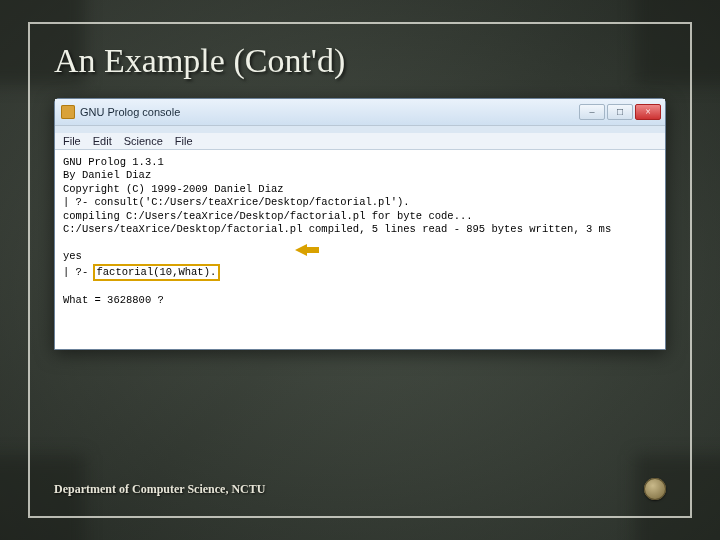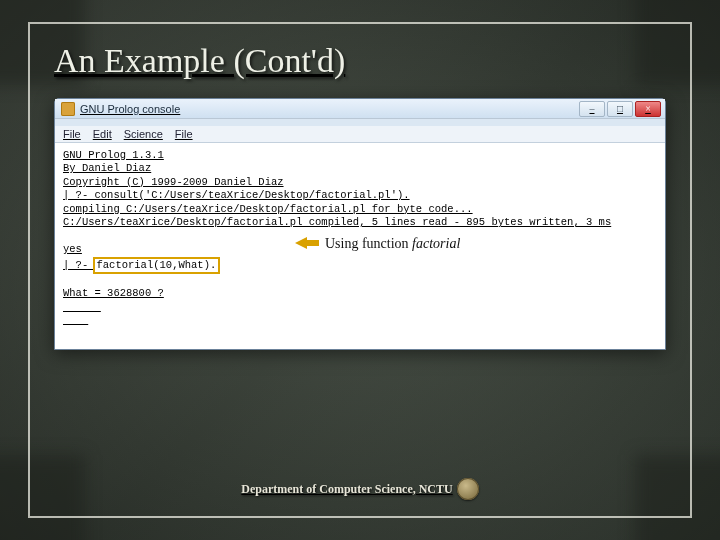--- a/index.html
+++ b/index.html
@@ -21,21 +21,20 @@
   .corner.bl { bottom:-25px; left:-25px; }
   .corner.br { bottom:-25px; right:-25px; }
 
   .slide {
     position:absolute;
     inset: 22px 28px 22px 28px;
     border: 2px solid rgba(250,250,240,0.7);
     padding: 18px 24px 14px 24px;
     display:flex;
     flex-direction:column;
-    text-decoration:underline;
   }
   .title {
     font-size: 34px;
     color: #eef0e6;
     text-shadow: 2px 2px 3px rgba(0,0,0,0.6);
     font-weight: normal;
     margin-bottom: 18px;
   }
 
   
@@ -43,21 +42,21 @@
     background: #dbe7f3;
     border: 1px solid #6b8199;
     border-radius: 5px 5px 0 0;
     box-shadow: 0 4px 18px rgba(0,0,0,0.5);
     width: 100%;
     flex: 0 0 auto;
   }
   .titlebar {
     display:flex;
     align-items:center;
-    height: 20px;
+    height: 27px;
     padding: 0 4px 0 6px;
     background: linear-gradient(#eaf2fb, #cfe0f1);
     border-bottom: 1px solid #b9c7d5;
     gap: 5px;
   }
   .app-icon { width:14px; height:14px; background:#d9a23a; border-radius:2px; box-shadow: inset 0 0 0 1px #b07a12; }
   .app-title { font-family: 'Segoe UI', Tahoma, sans-serif; font-size: 11px; color:#1a2a3a; flex:1; }
   .win-btns { display:flex; gap:2px; }
   .win-btn { width:26px; height:16px; border-radius:2px; font-size:10px; line-height:14px; display:flex; align-items:center; justify-content:center; color:#3a4a5a; background:linear-gradient(#f2f7fc,#d4e2ef); border:1px solid #a3b5c6; }
   .win-btn.close { background:linear-gradient(#e88,#c33); color:#fff; border-color:#a22; }
@@ -69,21 +68,21 @@
     font-family: Tahoma, 'Segoe UI', sans-serif;
     font-size: 11px;
     color: #223;
     background:#eef3f9;
     border-bottom:1px solid #c3d0dd;
     margin-top:7px;
   }
 
   .console-body {
     background: #ffffff;
-    padding: 6px 8px 21px 8px;
+    padding: 6px 8px 14px 8px;
     font-family: Consolas, 'Courier New', monospace;
     font-size: 10.5px;
     line-height: 1.28;
     color: #000;
     min-height: 190px;
     white-space: pre;
     position:relative;
   }
   .highlight-box {
     display:inline-block;
@@ -123,21 +122,21 @@
     font-family: Georgia, serif;
     font-size: 14px;
     color: #111;
   }
   .annot em { font-style: italic; }
 
   .footer {
     margin-top: auto;
     text-align:center;
     display:flex;
-    justify-content:center;
+    justify-content:space-between;
     align-items:center;
     gap: 4px;
     padding-bottom: 2px;
   }
   .footer-text {
     font-family: Georgia, serif;
     font-weight: bold;
     font-size: 12px;
     color: #e8e6d8;
     text-shadow: 1px 1px 2px rgba(0,0,0,0.7);
@@ -183,21 +182,20 @@
 <span>| ?- consult('C:/Users/teaXrice/Desktop/factorial.pl').</span>
 <span>compiling C:/Users/teaXrice/Desktop/factorial.pl for byte code...</span>
 <span>C:/Users/teaXrice/Desktop/factorial.pl compiled, 5 lines read - 895 bytes written, 3 ms</span>
 <span></span>
 <span>yes</span>
 <span>| ?- </span><span class="highlight-box">factorial(10,What).</span>
 <span></span>
 <span>What = 3628800 ?</span>
       <div class="arrow-label">
         <div class="arrow"></div>
-        <div class="annot"><span>Using function </span><em>factorial</em></div>
       </div>
     </div>
   </div>
 
   <div class="footer">
     <span class="footer-text">Department of Computer Science, NCTU</span>
     <span class="seal"></span>
   </div>
 
 </div>

